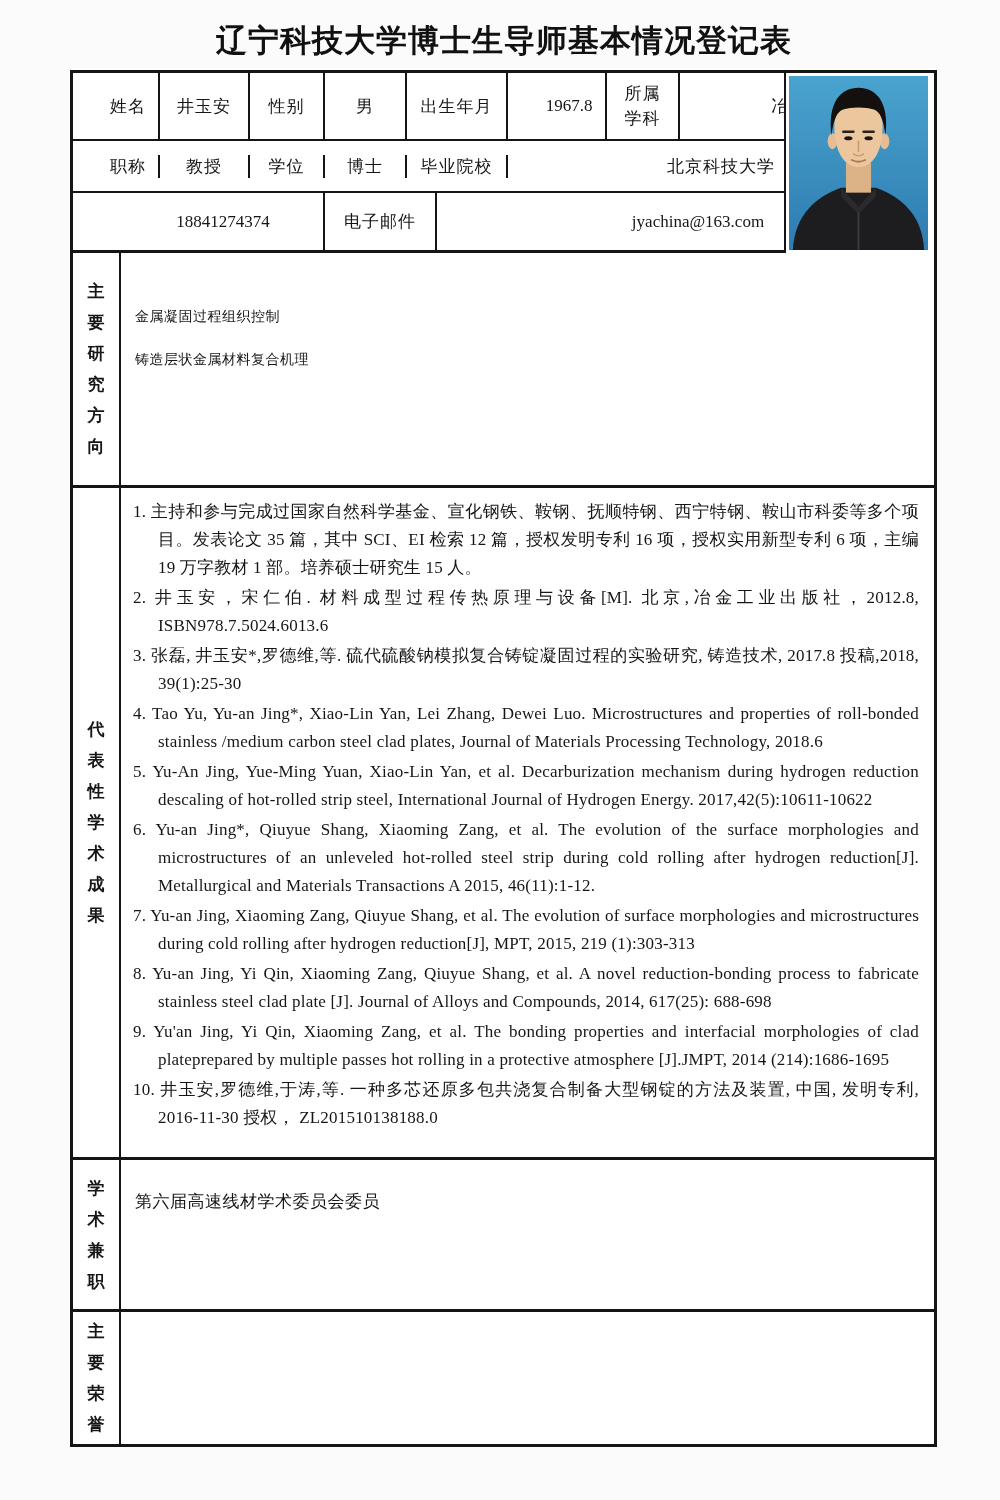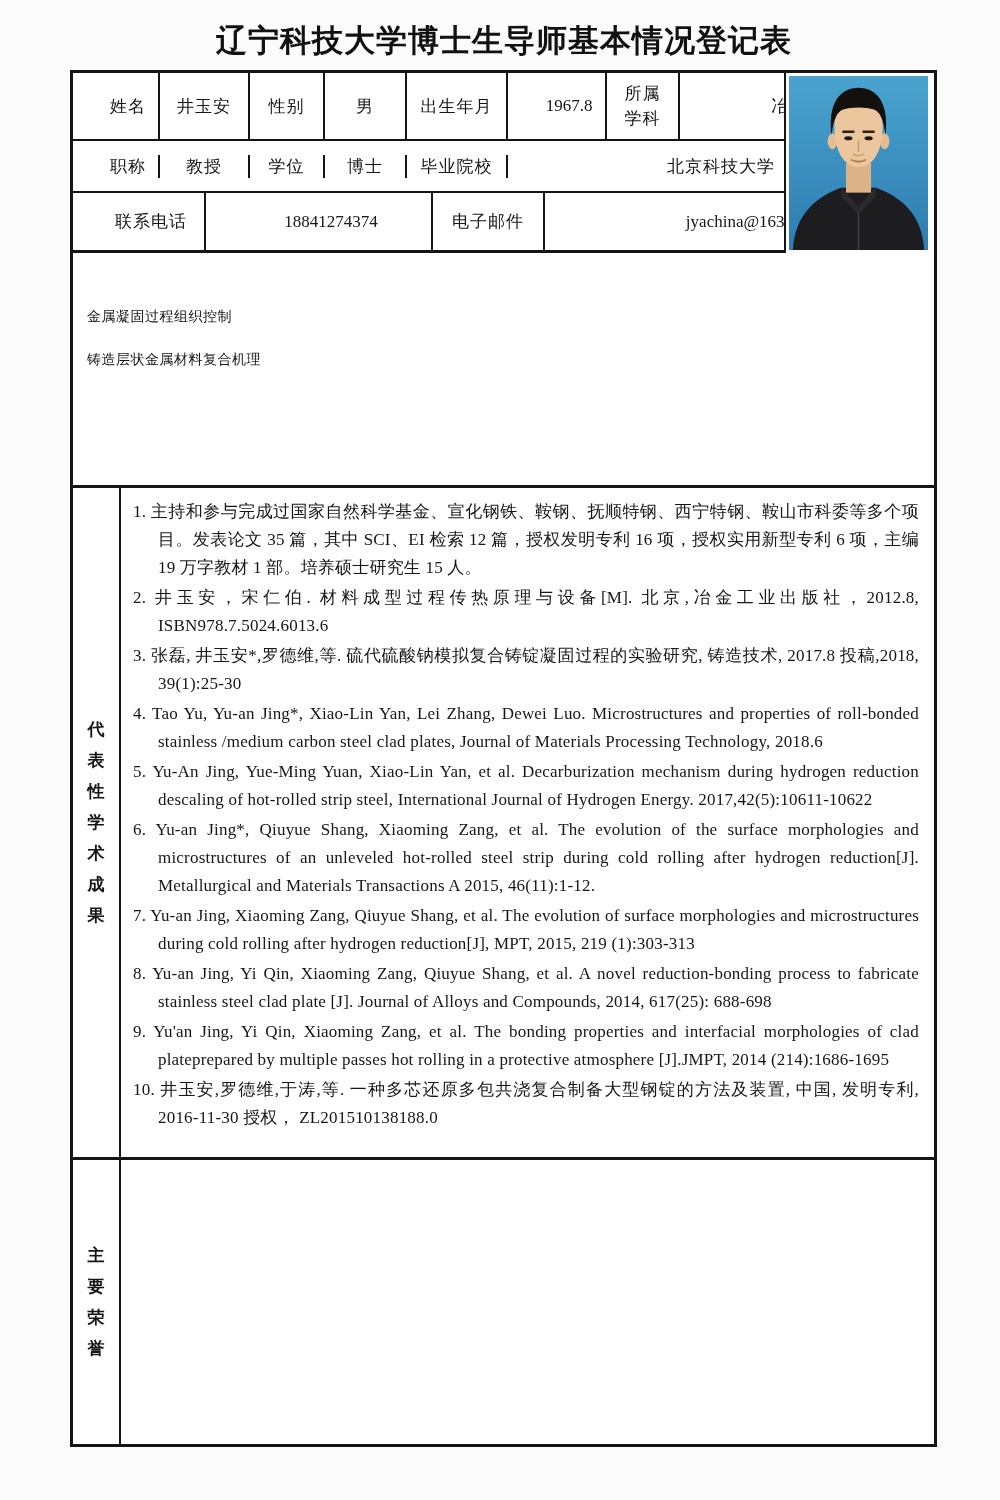--- a/index.html
+++ b/index.html
@@ -96,21 +96,20 @@
     </div>
     <div class="hrow r2">
       <div class="cell w62">职称</div>
       <div class="cell w90">教授</div>
       <div class="cell w75">学位</div>
       <div class="cell w82">博士</div>
       <div class="cell w101">毕业院校</div>
       <div class="cell grow noline">北京科技大学</div>
     </div>
     <div class="hrow r3">
-      <div class="cell w108">联系电话</div>
       <div class="cell w202 latin">18841274374</div>
       <div class="cell w100">电子邮件</div>
       <div class="cell grow noline latin">jyachina@163.com</div>
     </div>
 
     <div class="photo-cell">
       <svg viewBox="0 0 144 176" preserveAspectRatio="none" xmlns="http://www.w3.org/2000/svg">
         <defs>
           <linearGradient id="bgblue" x1="0" y1="0" x2="0" y2="1">
             <stop offset="0" stop-color="#4aa3cf"></stop>
@@ -138,20 +137,23 @@
         <ellipse cx="61.5" cy="63" rx="4.2" ry="2.1" fill="#1c1410"></ellipse>
         <ellipse cx="82.5" cy="63" rx="4.2" ry="2.1" fill="#1c1410"></ellipse>
 
         <path d="M72,66 L72,76 M67,79 C70,81 74,81 77,79" stroke="#c49a6e" stroke-width="1.6" fill="none" stroke-linecap="round"></path>
         <path d="M65,85 C70,87.5 74,87.5 79,85" stroke="#a9775a" stroke-width="1.8" fill="none" stroke-linecap="round"></path>
       </svg>
     </div>
   </div>
 
   <div class="section sec-research">
+    <div class="label-cell">
+      <div class="vlabel">主要研究方向</div>
+    </div>
     <div class="content-cell research-content">
       <div class="research-line">金属凝固过程组织控制</div>
       <div class="research-line">铸造层状金属材料复合机理</div>
     </div>
   </div>
 
   <div class="section sec-achievements">
     <div class="label-cell">
       <div class="vlabel">代表性学术成果</div>
     </div>
@@ -162,20 +164,26 @@
       <div class="ach-item">4. Tao Yu, Yu-an Jing*, Xiao-Lin Yan, Lei Zhang, Dewei Luo. Microstructures and properties of roll-bonded stainless /medium carbon steel clad plates, Journal of Materials Processing Technology, 2018.6</div>
       <div class="ach-item">5. Yu-An Jing, Yue-Ming Yuan, Xiao-Lin Yan, et al. Decarburization mechanism during hydrogen reduction descaling of hot-rolled strip steel, International Journal of Hydrogen Energy. 2017,42(5):10611-10622</div>
       <div class="ach-item">6. Yu-an Jing*, Qiuyue Shang, Xiaoming Zang, et al. The evolution of the surface morphologies and microstructures of an unleveled hot-rolled steel strip during cold rolling after hydrogen reduction[J]. Metallurgical and Materials Transactions A 2015, 46(11):1-12.</div>
       <div class="ach-item">7. Yu-an Jing, Xiaoming Zang, Qiuyue Shang, et al. The evolution of surface morphologies and microstructures during cold rolling after hydrogen reduction[J], MPT, 2015, 219 (1):303-313</div>
       <div class="ach-item">8. Yu-an Jing, Yi Qin, Xiaoming Zang, Qiuyue Shang, et al. A novel reduction-bonding process to fabricate stainless steel clad plate [J]. Journal of Alloys and Compounds, 2014, 617(25): 688-698</div>
       <div class="ach-item">9. Yu'an Jing, Yi Qin, Xiaoming Zang, et al. The bonding properties and interfacial morphologies of clad plateprepared by multiple passes hot rolling in a protective atmosphere [J].JMPT, 2014 (214):1686-1695</div>
       <div class="ach-item">10.  井玉安,罗德维,于涛,等. 一种多芯还原多包共浇复合制备大型钢锭的方法及装置, 中国, 发明专利, 2016-11-30 授权，  ZL201510138188.0</div>
     </div>
   </div>
 
+  <div class="section sec-parttime">
+    <div class="label-cell">
+      <div class="vlabel">学术兼职</div>
+    </div>
+    <div class="content-cell parttime-content">第六届高速线材学术委员会委员</div>
+  </div>
 
   <div class="section last">
     <div class="label-cell">
       <div class="vlabel">主要荣誉</div>
     </div>
     <div class="content-cell honors-content"></div>
   </div>
 
 </div>
 

